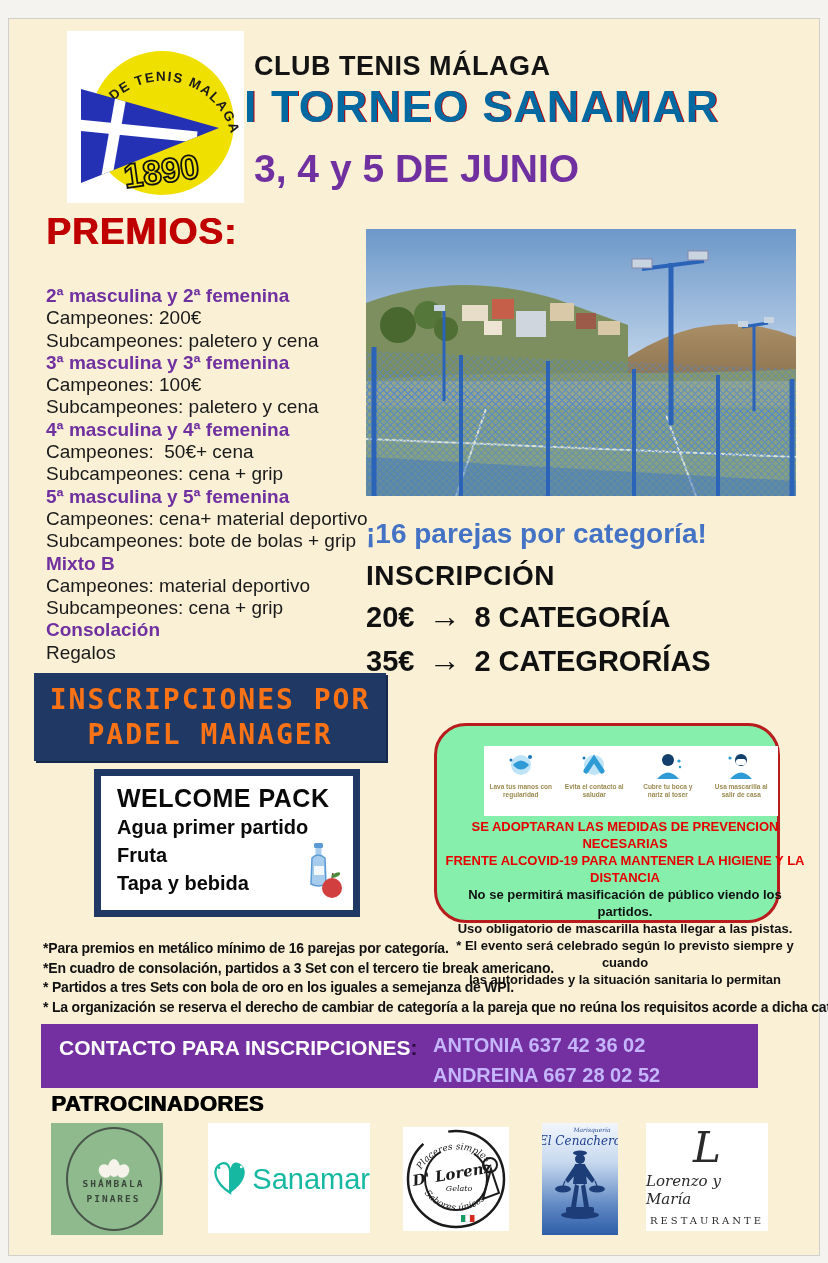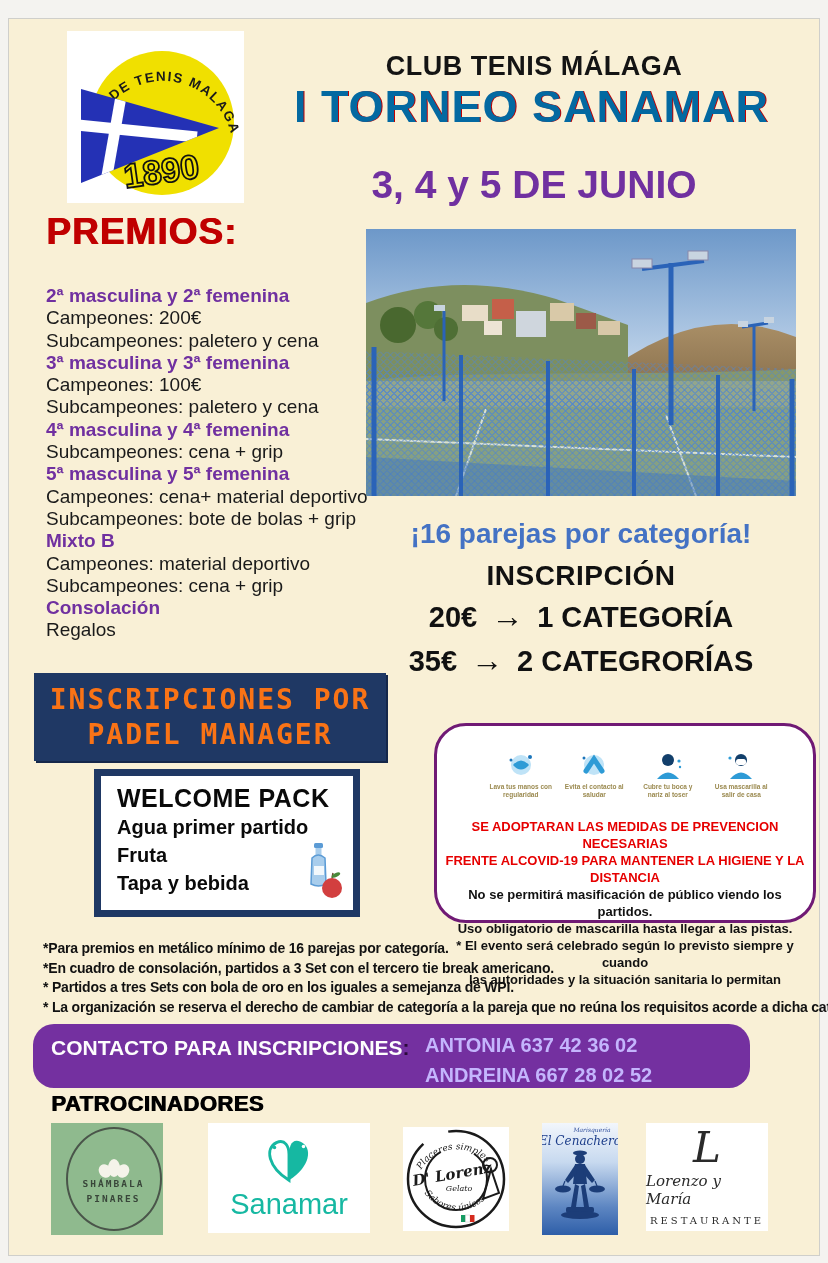--- a/index.html
+++ b/index.html
@@ -1,24 +1,24 @@
 <!DOCTYPE html>
 <html><head>
 <meta charset="utf-8">
 <style>
   html,body{margin:0;padding:0;}
   body{width:828px;height:1263px;background:#f4f3f0;font-family:"Liberation Sans",sans-serif;position:relative;overflow:hidden;}
   .abs{position:absolute;}
   .poster{position:absolute;left:8px;top:18px;width:812px;height:1238px;background:#f9f0d6;border:1px solid #cfcfcb;box-sizing:border-box;}
-  .center{text-align:center;}
+  .center{text-align:left;}
   
   .logo-box{left:58px;top:12px;width:177px;height:172px;background:#ffffff;}
   .club-name{left:245px;top:32px;width:560px;font-size:27px;font-weight:bold;color:#141414;letter-spacing:.5px;}
   .main-title{left:235px;top:62px;width:575px;font-size:45px;font-weight:bold;color:#0369a1;letter-spacing:1px;text-shadow:1px 0 #c00000;}
-  .date-line{left:245px;top:144px;width:560px;font-size:39px;font-weight:bold;color:#7030a0;}
+  .date-line{left:245px;top:128px;width:560px;font-size:39px;font-weight:bold;color:#7030a0;}
   
   .premios-heading{left:37px;top:192px;font-size:37px;font-weight:bold;color:#c00000;letter-spacing:1px;text-shadow:1px 0 #c00000;}
   .premios-list{left:37px;top:266px;width:340px;}
   .premio-line{font-size:19px;line-height:22.3px;color:#1a1a1a;white-space:pre;}
   .premio-line.cat{color:#7030a0;font-weight:bold;}
   
   .photo{left:357px;top:210px;width:430px;height:267px;}
   
   .capacity-note{left:357px;top:499px;width:430px;font-size:28px;font-weight:bold;color:#4472c4;}
   .insc-heading{left:357px;top:541px;width:430px;font-size:28px;font-weight:bold;color:#111;letter-spacing:.5px;}
@@ -26,43 +26,43 @@
   .price-line.second{top:623px;}
   .price-line .arrow{font-size:32px;margin:0 14px;}
   .method-box{left:25px;top:654px;width:352px;height:88px;background:#1f3864;color:#f97316;display:flex;flex-direction:column;align-items:center;justify-content:center;font-family:"DejaVu Sans Mono",monospace;font-weight:bold;font-size:28px;letter-spacing:2px;line-height:1.25;box-shadow:2px 2px 0 #15274a;}
   
   .welcome-box{left:85px;top:750px;width:266px;height:148px;background:#fff;border:7px solid #1f3864;box-sizing:border-box;}
   .welcome-inner{padding:8px 10px 0 16px;}
   .welcome-heading{font-size:25px;font-weight:bold;color:#0a0a0a;letter-spacing:.5px;}
   .welcome-item{font-size:20px;font-weight:bold;color:#0a0a0a;line-height:28px;}
   .wp-icon{position:absolute;right:8px;bottom:6px;}
   
-  .covid-box{left:425px;top:704px;width:382px;height:200px;background:#ffffff;border:3px solid #701a75;border-radius:32px;box-sizing:border-box;}
+  .covid-box{left:425px;top:704px;width:346px;height:200px;background:#86efac;border:3px solid #b91c1c;border-radius:32px;box-sizing:border-box;}
   .covid-strip{position:absolute;left:47px;top:20px;width:294px;height:70px;background:#ffffff;display:flex;justify-content:space-around;padding-top:5px;box-sizing:border-box;}
   .covid-col{width:66px;display:flex;flex-direction:column;align-items:center;}
   .covid-caption{font-size:6.5px;line-height:7.5px;color:#9b8a50;text-align:center;margin-top:2px;font-weight:bold;}
   .covid-text{position:absolute;left:6px;top:92px;width:364px;}
   .covid-warning{font-size:13px;line-height:17px;font-weight:bold;color:#e60000;text-align:center;}
   .covid-rule{font-size:13px;line-height:17px;font-weight:bold;color:#111;text-align:center;}
   
   .fine-print{left:34px;top:920px;width:778px;}
   .fine-line{font-size:14px;line-height:19.5px;font-weight:bold;color:#111;letter-spacing:-.2px;white-space:nowrap;}
   
-  .contact-bar{left:24px;top:1005px;width:717px;height:64px;background:#7430a0;border-radius:21px;}
+  .contact-bar{left:32px;top:1005px;width:717px;height:64px;background:#7430a0;}
   .contact-label{position:absolute;left:18px;top:12px;font-size:21px;font-weight:bold;color:#fdfdfd;}
   .contact-label .colon{color:#2a0a3a;}
   .contact-phones{position:absolute;left:392px;top:6px;}
   .contact-phone{font-size:20px;font-weight:bold;color:#c4b5fd;line-height:30px;}
   
   .sponsors-heading{left:42px;top:1072px;font-size:22px;font-weight:bold;color:#000;letter-spacing:.5px;text-shadow:1px 0 #000;}
   .sp{box-sizing:border-box;}
   .sp-shambala{left:42px;top:1104px;width:112px;height:112px;background:#8fba8e;display:flex;align-items:center;justify-content:center;padding-left:13px;}
   .sh-circle{width:92px;height:100px;border:2.5px solid #4a554a;border-radius:50%;display:flex;flex-direction:column;align-items:center;justify-content:center;}
   .sh-line{font-family:"DejaVu Sans Mono",monospace;font-size:9.5px;letter-spacing:2px;color:#39463a;font-weight:bold;}
-  .sp-sanamar{left:199px;top:1104px;width:162px;height:110px;background:#fff;display:flex;flex-direction:column;align-items:center;justify-content:center;}
+  .sp-sanamar{left:199px;top:1104px;width:162px;height:110px;background:#fff;display:flex;flex-direction:row;align-items:center;justify-content:center;}
   .sanamar-label{font-size:29px;color:#16b8a2;margin-top:2px;}
   .sp-dlorenz{left:394px;top:1108px;width:106px;height:104px;background:#fff;}
   .sp-cenachero{left:533px;top:1104px;width:76px;height:112px;}
   .sp-lorenzo{left:637px;top:1104px;width:122px;height:108px;background:#fff;display:flex;flex-direction:column;align-items:center;justify-content:center;font-family:"DejaVu Serif",serif;color:#2a2a2a;}
   .lz-initial{font-size:42px;font-style:italic;line-height:40px;}
   .lz-name{font-size:15px;font-style:italic;margin-top:4px;}
   .lz-sub{font-size:10px;letter-spacing:3px;margin-top:7px;}
 </style>
 </head>
 <body>
@@ -96,20 +96,21 @@
 
   <div class="abs premios-heading">PREMIOS:</div>
   <div class="abs premios-list">
     <div class="premio-line cat">2ª masculina y 2ª femenina</div>
     <div class="premio-line">Campeones: 200€</div>
     <div class="premio-line">Subcampeones: paletero y cena</div>
     <div class="premio-line cat">3ª masculina y 3ª femenina</div>
     <div class="premio-line">Campeones: 100€</div>
     <div class="premio-line">Subcampeones: paletero y cena</div>
     <div class="premio-line cat">4ª masculina y 4ª femenina</div>
+    <div class="premio-line">Campeones:  50€+ cena</div>
     <div class="premio-line">Subcampeones: cena + grip</div>
     <div class="premio-line cat">5ª masculina y 5ª femenina</div>
     <div class="premio-line">Campeones: cena+ material deportivo</div>
     <div class="premio-line">Subcampeones: bote de bolas + grip</div>
     <div class="premio-line cat">Mixto B</div>
     <div class="premio-line">Campeones: material deportivo</div>
     <div class="premio-line">Subcampeones: cena + grip</div>
     <div class="premio-line cat">Consolación</div>
     <div class="premio-line">Regalos</div>
   </div>
@@ -174,21 +175,21 @@
         <line x1="376" y1="98" x2="402" y2="94" stroke="#2a63b8" stroke-width="3"></line>
         <rect x="372" y="92" width="10" height="6" fill="#c8d4e0"></rect>
         <rect x="398" y="88" width="10" height="6" fill="#c8d4e0"></rect>
       </g>
     </svg>
   </div>
 
   <div class="abs capacity-note center">¡16 parejas por categoría!</div>
   <div class="abs insc-heading center">INSCRIPCIÓN</div>
   <div class="abs price-line center">
-    <span>20€</span><span class="arrow">→</span><span>1 CATEGORÍA</span>
+    <span>20€</span><span class="arrow">→</span><span>8 CATEGORÍA</span>
   </div>
   <div class="abs price-line second center">
     <span>35€</span><span class="arrow">→</span><span>2 CATEGRORÍAS</span>
   </div>
 
   <div class="abs method-box">
     <div>INSCRIPCIONES POR</div>
     <div>PADEL MANAGER</div>
   </div>
 

